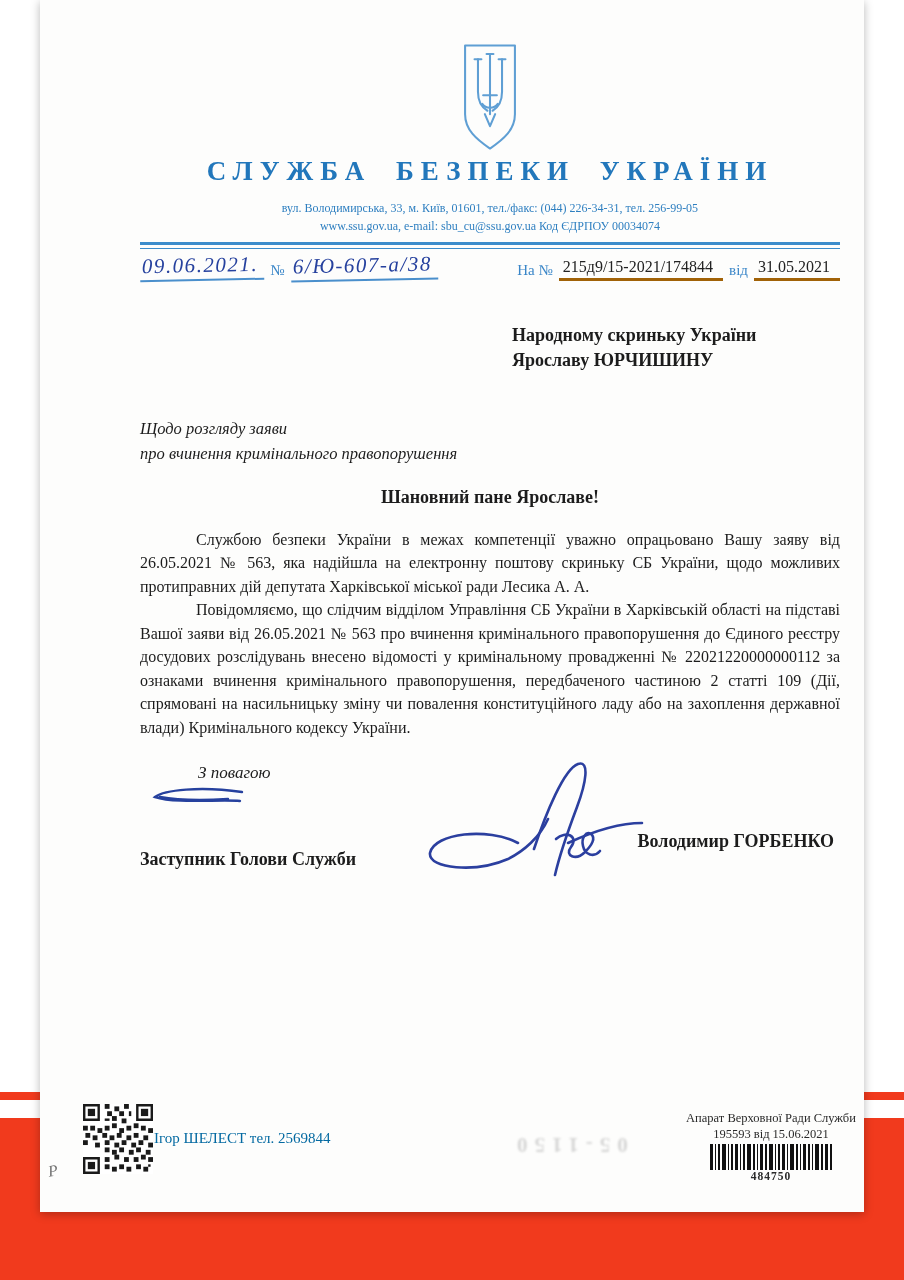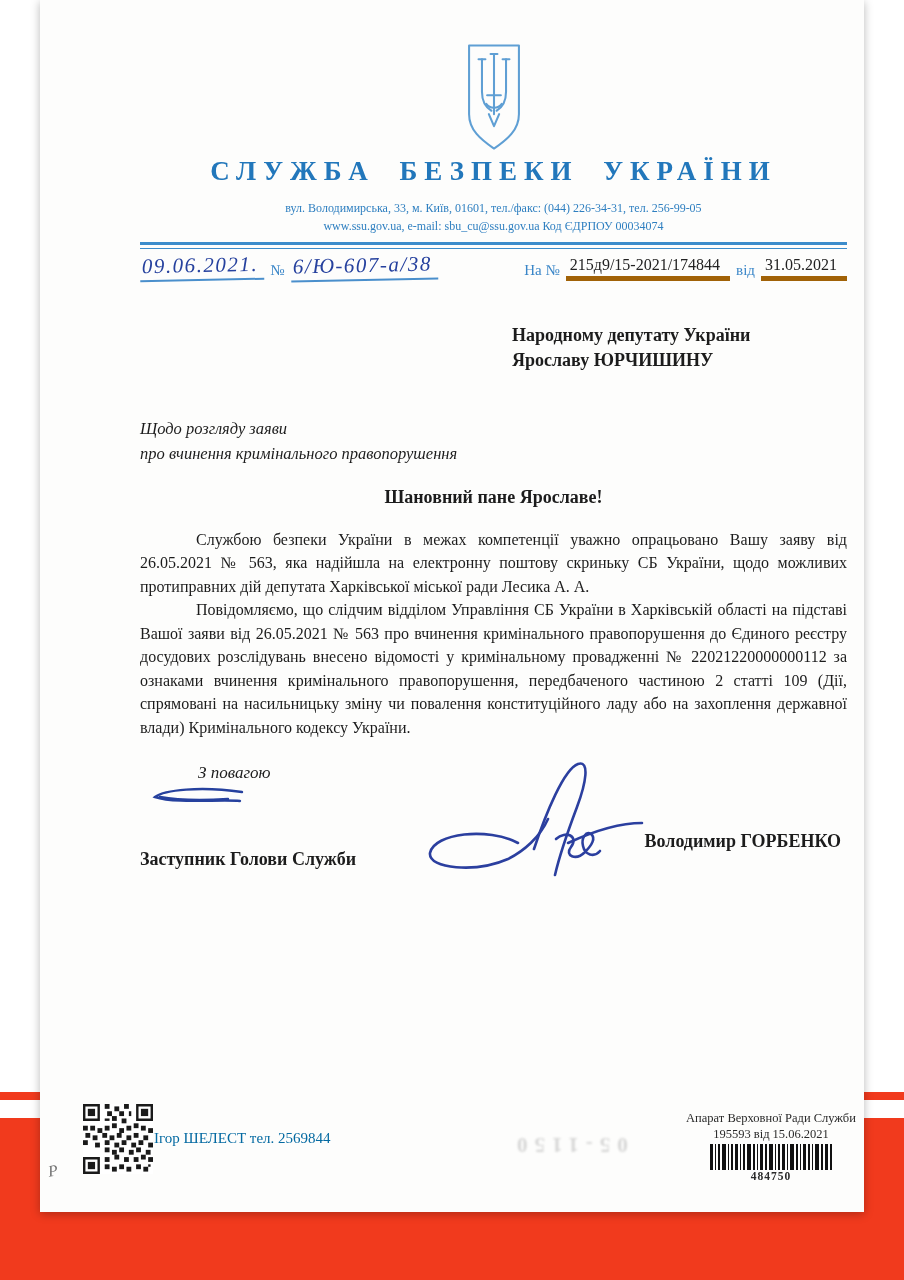--- a/index.html
+++ b/index.html
@@ -10,42 +10,42 @@
     font-family:"Liberation Serif", serif; color:#1c1c1c;
   }
   
   .bg-stripe-thin { position:absolute; left:0; top:1092px; width:904px; height:8px; }
   .bg-band { position:absolute; left:0; top:1118px; width:904px; height:162px; }
   
   .paper {
     position:absolute; left:40px; top:0; width:824px; height:1212px;
     background:#fdfdfc; box-shadow:0 2px 9px rgba(0,0,0,.28);
   }
-  .content { padding:0 17px 0 100px; }
+  .content { padding:0 24px 0 100px; }
 
   
   .emblem { display:block; margin:42px auto 4px auto; }
   .org-name {
     text-align:center; font-weight:bold; font-size:27px;
     letter-spacing:.26em; word-spacing:.4em; color:#2277bb;
   }
   .address { text-align:center; font-size:12px; line-height:1.5; color:#2e7fc0; margin-top:12px; }
   .double-rule { height:7px; border-top:3px solid #3c8ccb; border-bottom:1px solid #3c8ccb; margin-top:7px; }
 
   
   .ref-row { display:flex; justify-content:space-between; align-items:flex-end; margin-top:4px; font-size:15px; }
   .ref-left, .ref-right { display:flex; align-items:flex-end; gap:6px; }
   .blue-label { color:#3a86c8; font-size:15px; padding-bottom:2px; }
   .handwritten {
     font-style:italic; color:#26419e; font-size:21px; letter-spacing:1.5px;
     transform:rotate(-1.2deg); display:inline-block;
   }
   .u-hand { border-bottom:2px solid #4a8fcc; padding:0 6px 1px 2px; }
   .typed { color:#222; font-size:16px; }
-  .u-typed { border-bottom:5px solid #a16207; padding:0 10px 2px 4px; }
+  .u-typed { border-bottom:3px solid #a16207; padding:0 10px 2px 4px; }
 
   
   .recipient { margin:42px 0 0 372px; font-weight:bold; font-size:18px; line-height:1.4; }
   .subject { margin-top:44px; font-style:italic; font-size:16.5px; line-height:1.5; }
   .salutation { margin-top:20px; text-align:center; font-weight:bold; font-size:18px; }
 
   
   .body-text { margin-top:20px; }
   .body-text p {
     font-size:16px; line-height:23.5px; text-align:justify; text-indent:56px;
@@ -116,21 +116,21 @@
         </div>
         <div class="ref-right">
           <span class="blue-label">На №</span>
           <span class="typed u-typed">215д9/15-2021/174844</span>
           <span class="blue-label">від</span>
           <span class="typed u-typed">31.05.2021</span>
         </div>
       </div>
 
       <div class="recipient">
-        <div>Народному депутату України</div>
+        <div>Народному скриньку України</div>
         <div>Ярославу ЮРЧИШИНУ</div>
       </div>
 
       <div class="subject">
         <div>Щодо розгляду заяви</div>
         <div>про вчинення кримінального правопорушення</div>
       </div>
 
       <div class="salutation">Шановний пане Ярославе!</div>
 

